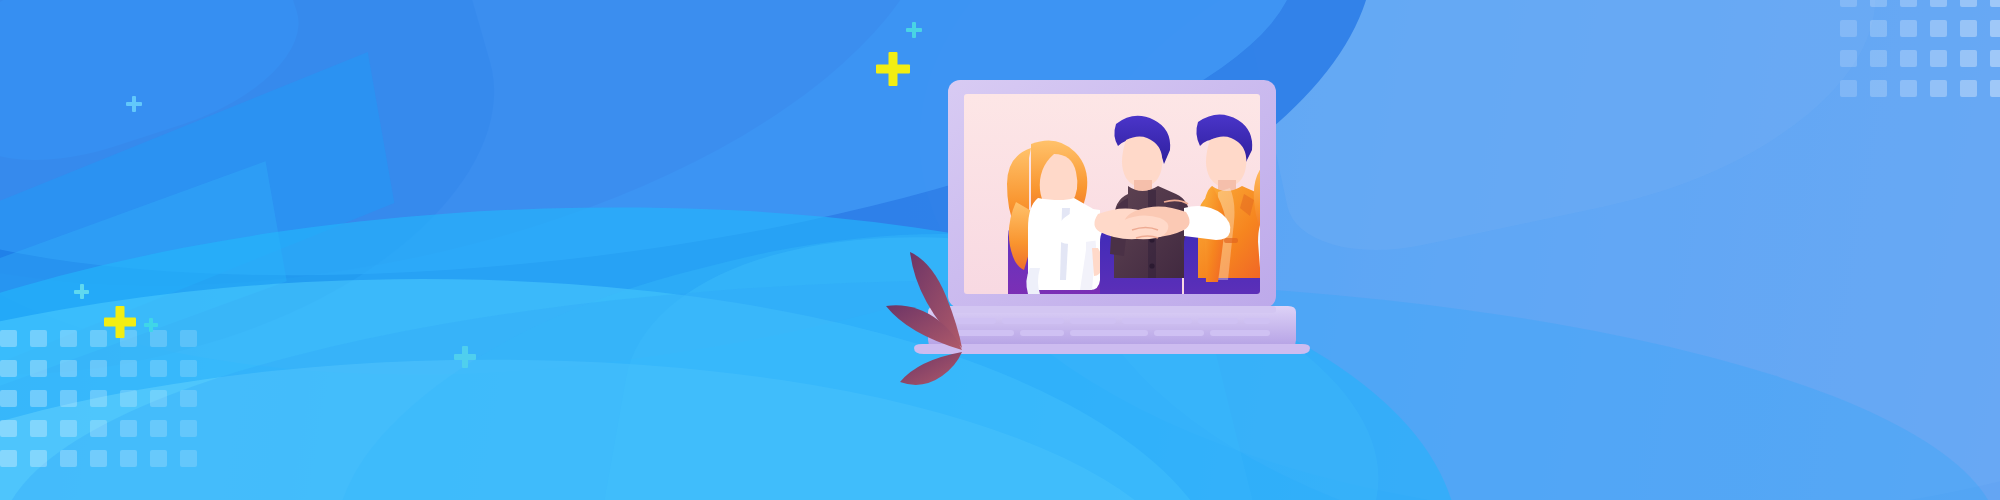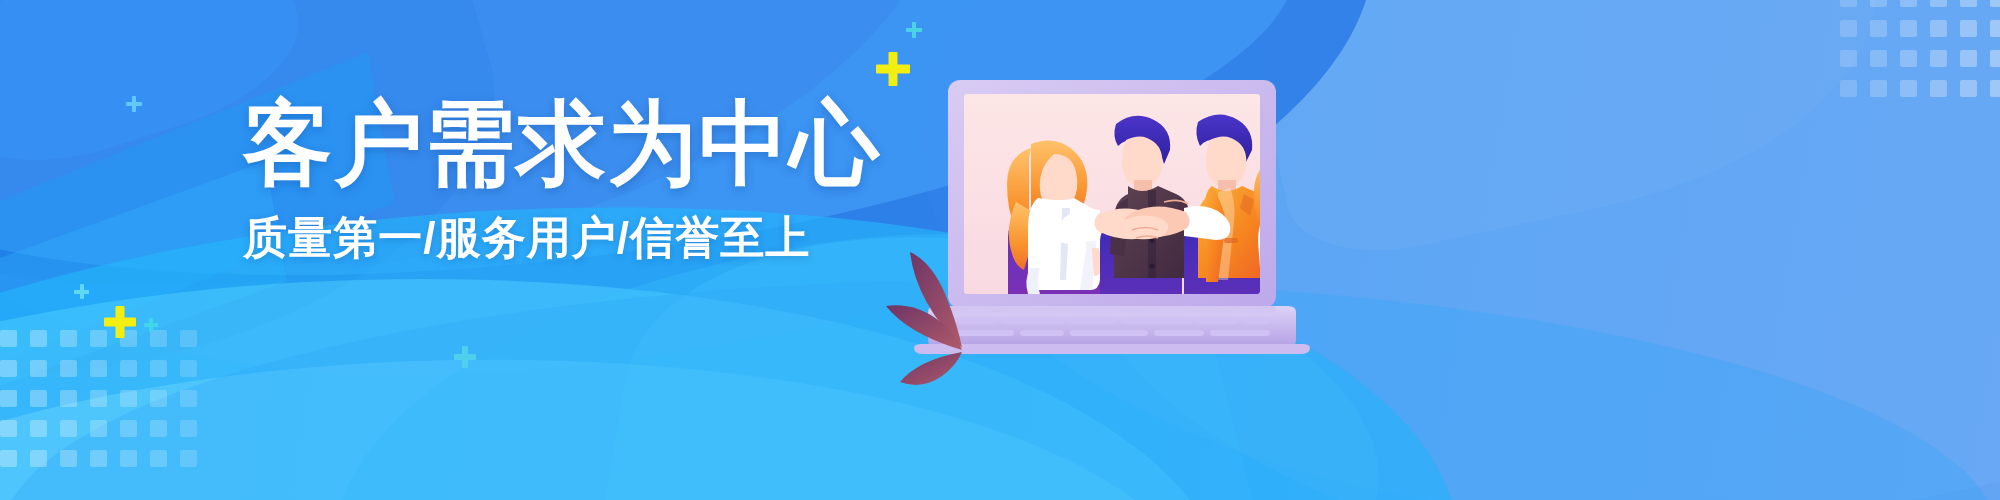--- a/index.html
+++ b/index.html
@@ -260,24 +260,20 @@
   <div id="plus-layer">
       <div class="plus" style="left: 876px; top: 52px; width: 34px; height: 34px; color: rgb(242, 238, 18); --t: 9px;"></div>
       <div class="plus" style="left: 906px; top: 22px; width: 16px; height: 16px; color: rgb(73, 212, 228); --t: 4px;"></div>
       <div class="plus" style="left: 104px; top: 306px; width: 32px; height: 32px; color: rgb(242, 238, 18); --t: 9px;"></div>
       <div class="plus" style="left: 144px; top: 318px; width: 14px; height: 14px; color: rgb(63, 214, 232); --t: 4px;"></div>
       <div class="plus" style="left: 74px; top: 284px; width: 15px; height: 15px; color: rgb(95, 216, 240); --t: 4px;"></div>
       <div class="plus" style="left: 454px; top: 346px; width: 22px; height: 22px; color: rgb(79, 207, 238); --t: 6px;"></div>
       <div class="plus" style="left: 126px; top: 96px; width: 16px; height: 16px; color: rgb(98, 200, 251); --t: 4px;"></div>
     </div>
 
-  <div id="text-block">
-    <div id="headline">客户需求为中心</div>
-    <div id="subtitle">质量第一/服务用户/信誉至上</div>
-  </div>
 
   <div id="laptop">
     <svg viewBox="0 0 400 290" xmlns="http://www.w3.org/2000/svg">
       <defs>
         <linearGradient id="gScreen" x1="0" y1="0" x2="0" y2="1">
           <stop offset="0%" stop-color="#fde6e6"></stop>
           <stop offset="100%" stop-color="#f8d9e2"></stop>
         </linearGradient>
         <linearGradient id="gBody" x1="0" y1="0" x2="1" y2="1">
           <stop offset="0%" stop-color="#d8cbf3"></stop>

